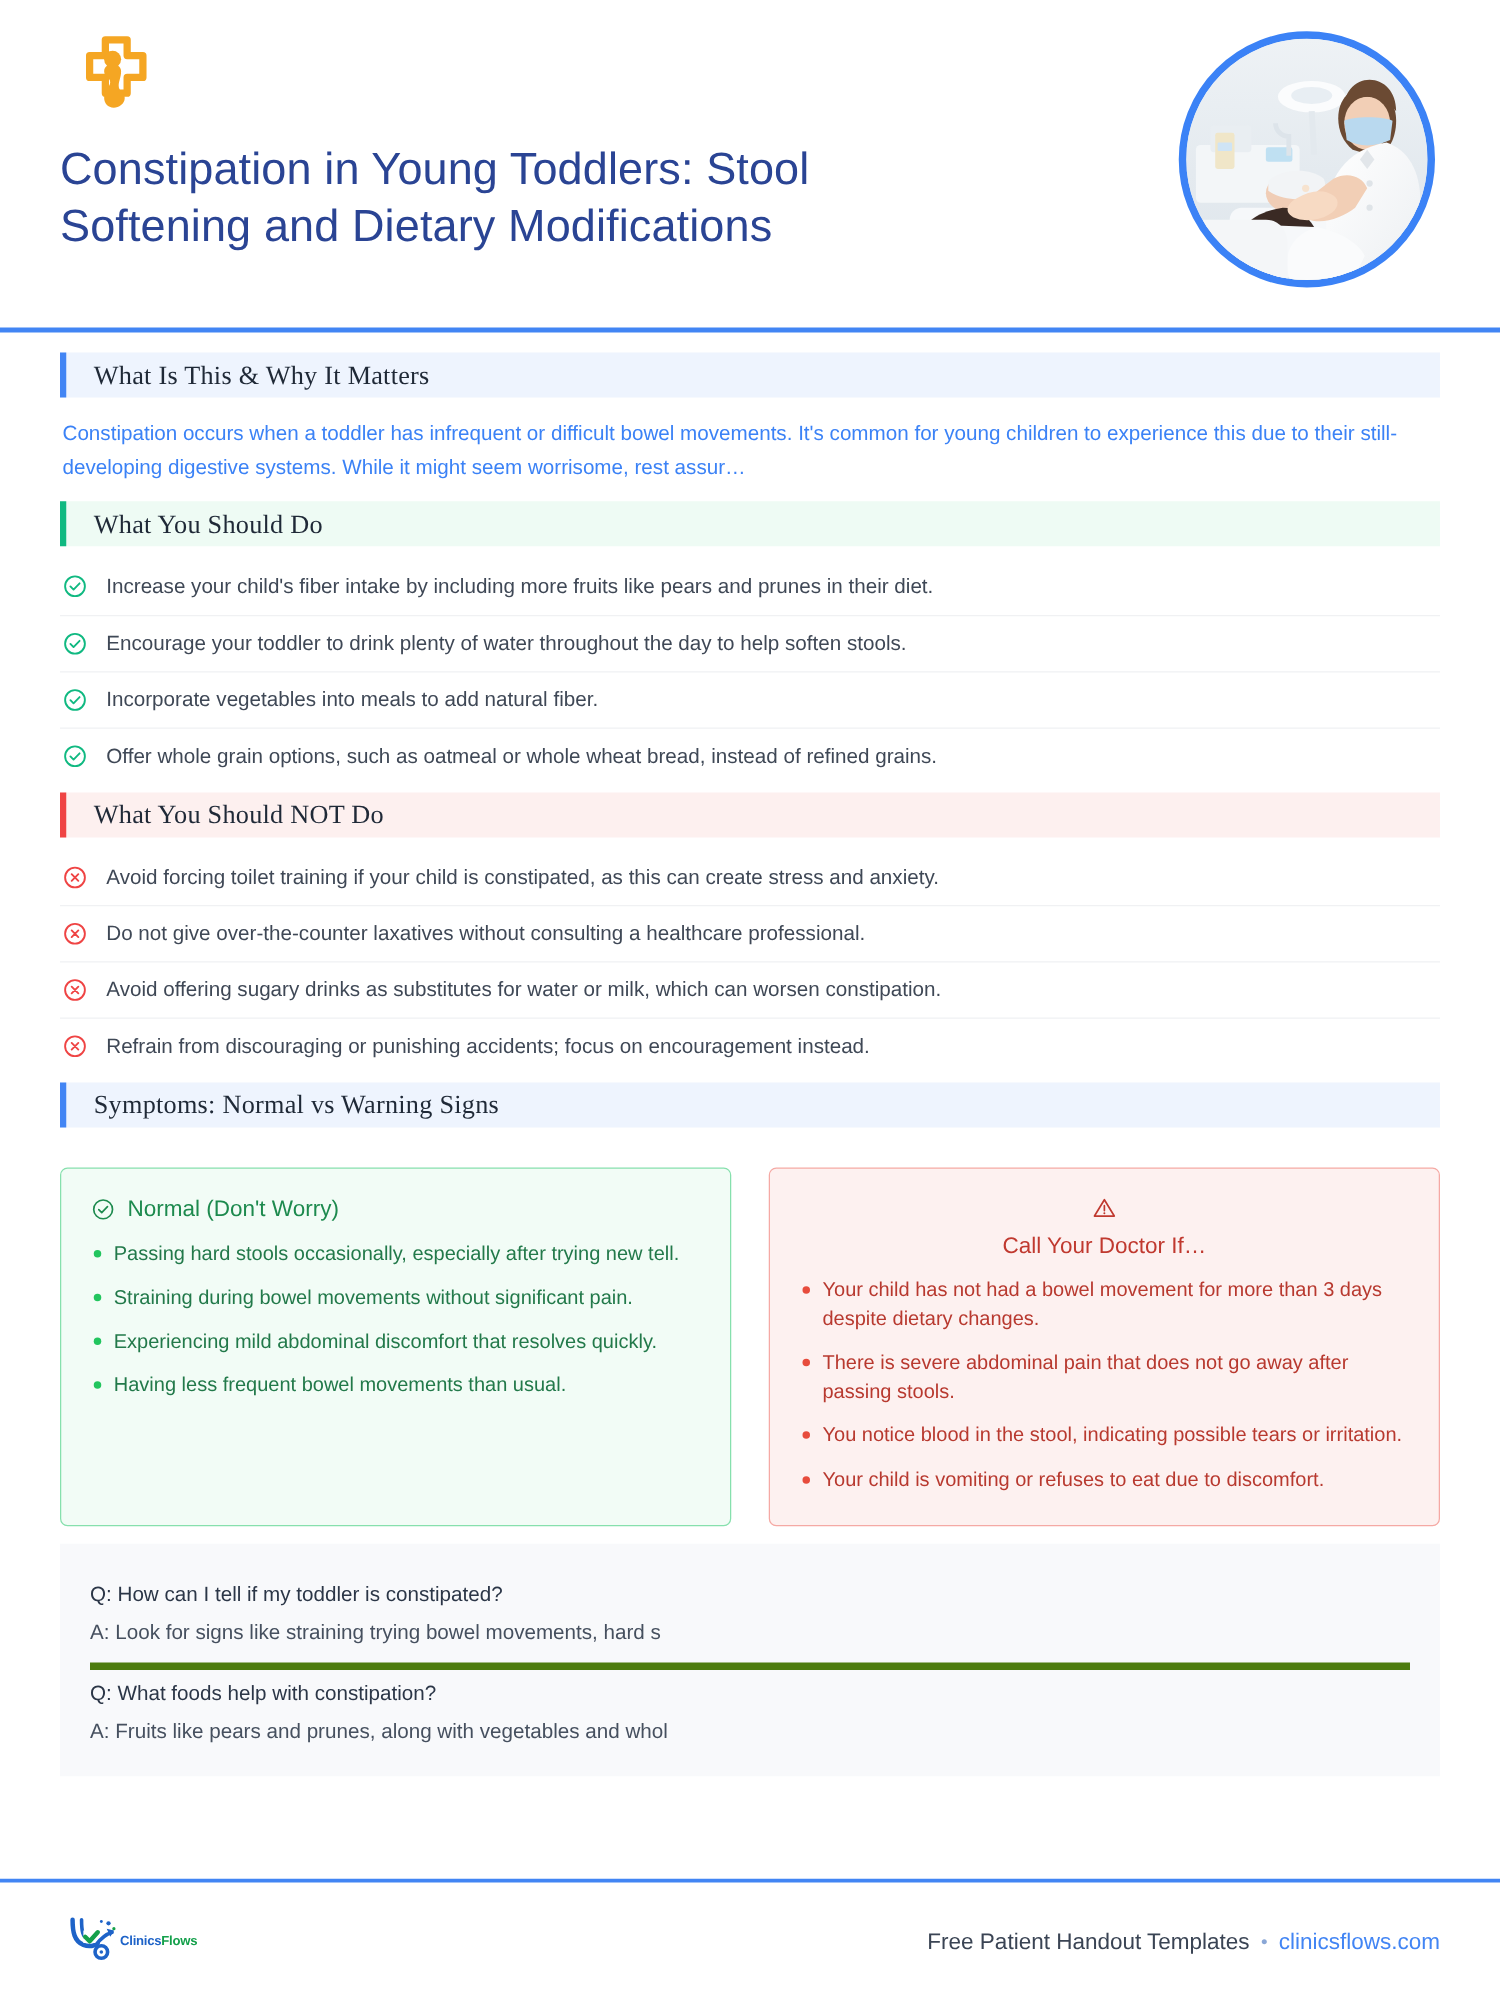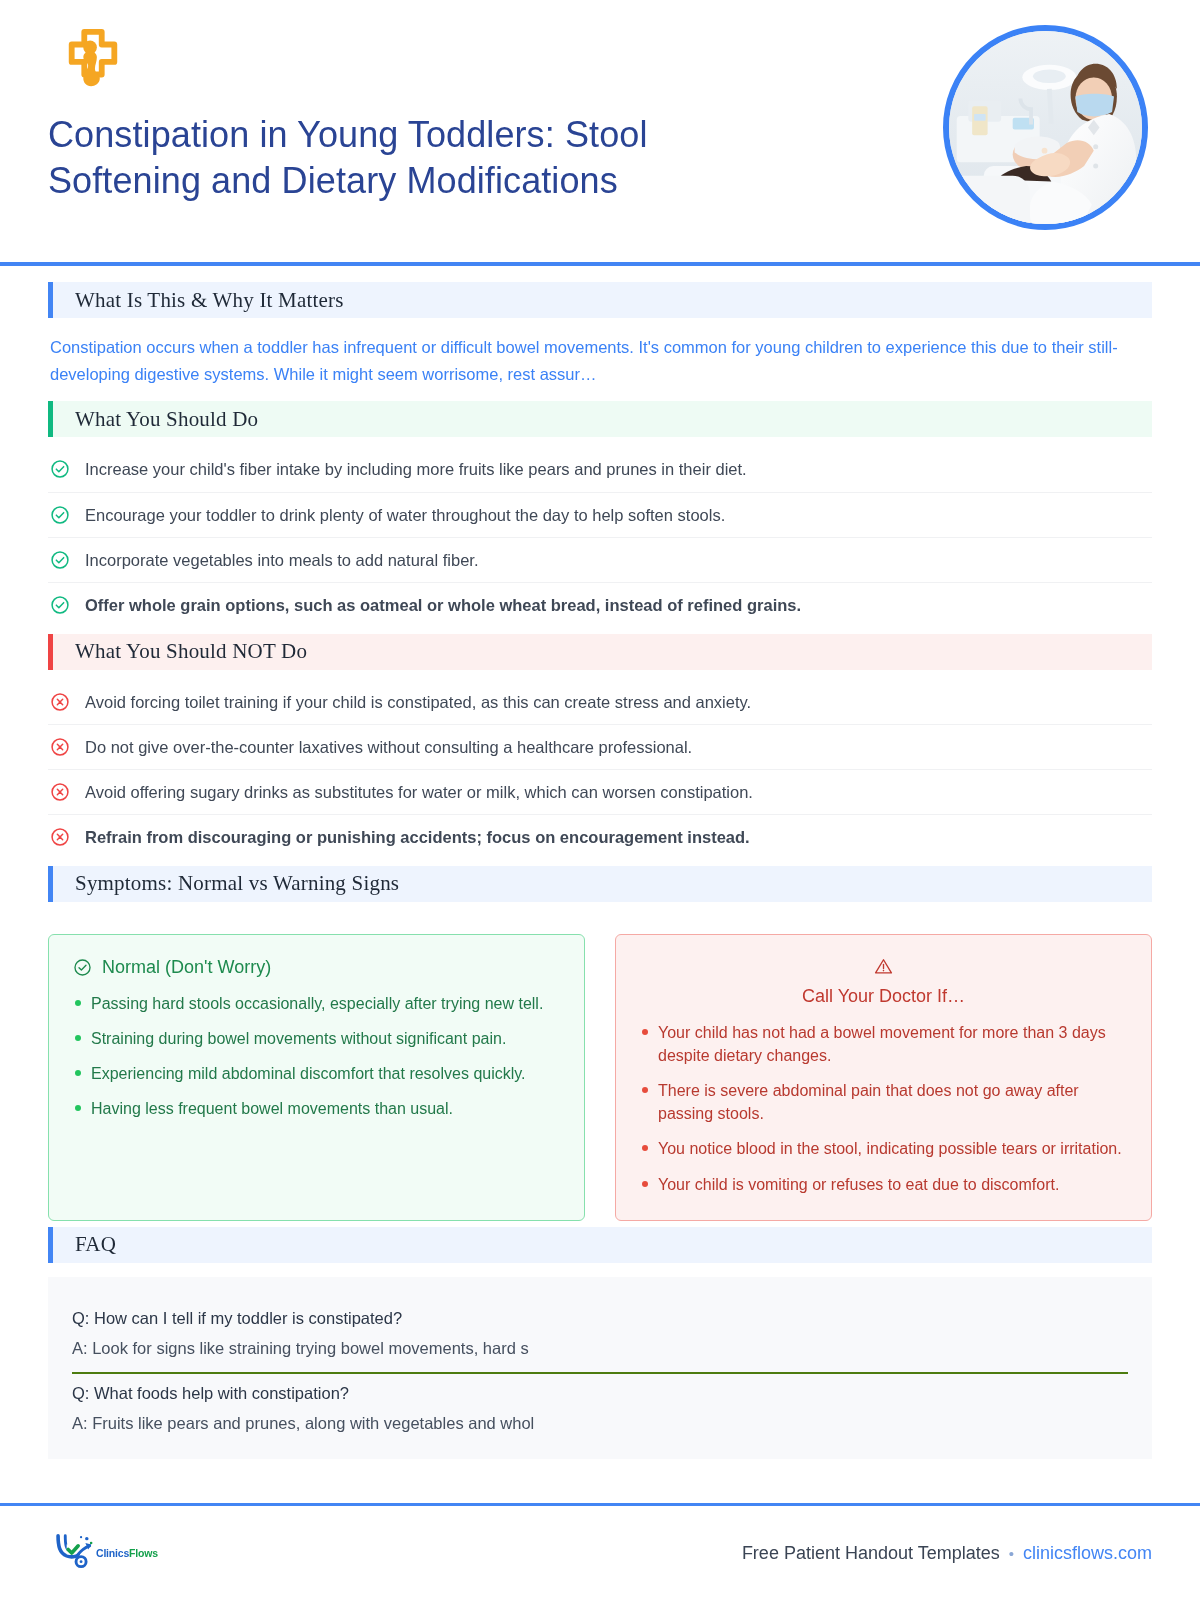--- a/index.html
+++ b/index.html
@@ -88,21 +88,21 @@
   .check-row {
     display: flex;
     align-items: flex-start;
     gap: 15px;
     padding: 11px 2px 11px 2px;
     border-bottom: 1px solid #f0f1f3;
     font-size: 16.5px;
     line-height: 1.35;
     color: #3f4856;
   }
-  .check-row:last-child { border-bottom: none; font-weight: bold; }
+  .check-row:last-child { border-bottom: none; }
   .row-icon { flex: 0 0 auto; width: 20px; height: 20px; margin-top: 1px; }
   .row-icon svg { display: block; width: 20px; height: 20px; }
 
   
   .cards {
     display: flex;
     gap: 30px;
     margin-top: 32px;
   }
   .card {
@@ -145,21 +145,21 @@
     background: #22c55e;
   }
   .card.danger li::before { background: #e74c3c; }
 
   
   .faq-wrap {
     margin-top: 14px;
     background: #f8f9fb;
     padding: 22px 24px;
   }
-  .faq-item { padding: 10px 0 14px 0; border-bottom: 2px solid #4d7c0f; }
+  .faq-item { padding: 10px 0 14px 0; border-bottom: 6px solid #4d7c0f; }
   .faq-item:last-child { border-bottom: none; padding-bottom: 4px; }
   .faq-q { font-size: 16.5px; color: #2b3647; margin-bottom: 11px; }
   .faq-a { font-size: 16.5px; color: #46505f; }
 
   
   .footer-rule {
     position: absolute;
     left: 0; right: 0;
     bottom: 94px;
     height: 3px;
@@ -374,21 +374,20 @@
             <li>There is severe abdominal pain that does not go away after passing stools.</li>
             <li>You notice blood in the stool, indicating possible tears or irritation.</li>
             <li>Your child is vomiting or refuses to eat due to discomfort.</li>
           </ul>
         </div>
 
       </div>
     </div>
 
     <div class="section">
-      <div class="section-head">FAQ</div>
       <div class="faq-wrap">
         <div class="faq-item">
           <div class="faq-q">Q: How can I tell if my toddler is constipated?</div>
           <div class="faq-a">A: Look for signs like straining trying bowel movements, hard s</div>
         </div>
         <div class="faq-item">
           <div class="faq-q">Q: What foods help with constipation?</div>
           <div class="faq-a">A: Fruits like pears and prunes, along with vegetables and whol</div>
         </div>
       </div>

